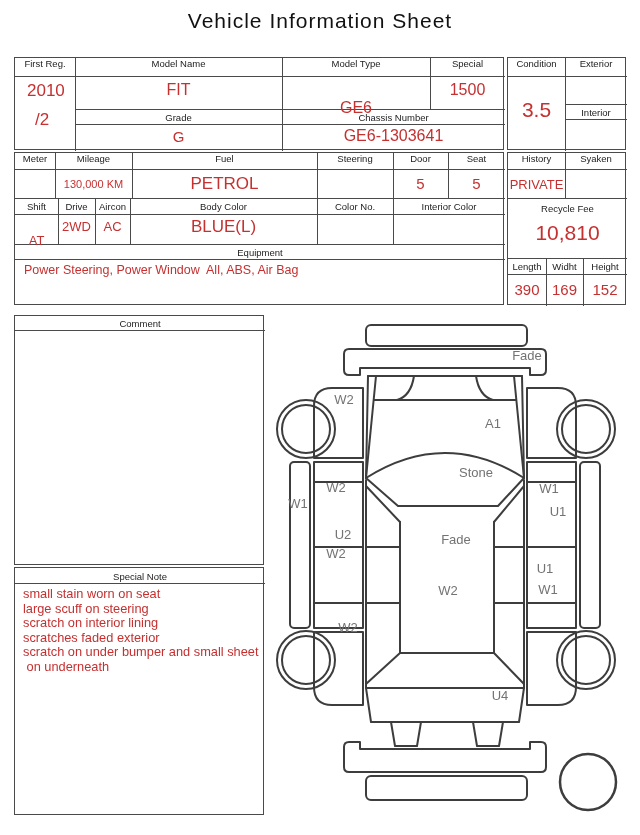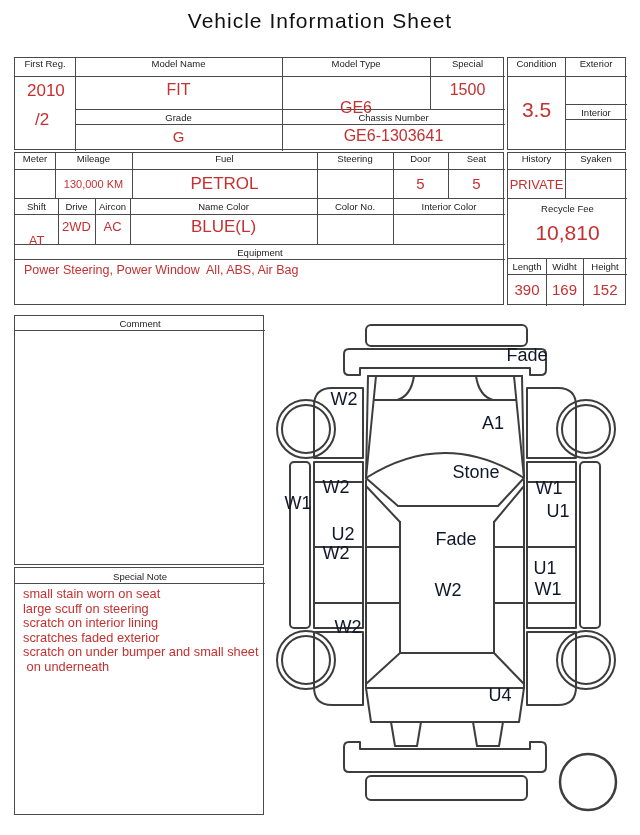--- a/index.html
+++ b/index.html
@@ -7,21 +7,21 @@
          font-family:"Liberation Sans","DejaVu Sans",sans-serif;color:#1a1a1a;}
   .title{position:absolute;left:0;top:9px;width:640px;text-align:center;
          font-size:21px;letter-spacing:1px;color:#111;}
   .box{position:absolute;border:1px solid #4a4a4a;box-sizing:border-box;background:#fff;}
   .hl{position:absolute;height:1px;background:#4a4a4a;}
   .vl{position:absolute;width:1px;background:#4a4a4a;}
   .hdr{position:absolute;font-size:9.5px;color:#222;text-align:center;white-space:nowrap;}
   .val{position:absolute;color:#c53030;text-align:center;white-space:nowrap;}
   .note-line{white-space:pre-wrap;}
   .diagram{position:absolute;}
-  .dlabel{position:absolute;transform:translate(-50%,-50%);color:#0f172a;font-size:18px;white-space:nowrap;}
+  .dlabel{position:absolute;transform:translate(-50%,-50%);color:#737373;font-size:13px;white-space:nowrap;}
   .footer{position:absolute;left:0;top:818px;width:640px;text-align:center;
           color:#c53030;font-size:10.5px;}
   svg{position:absolute;left:0;top:0;}
 </style>
 </head>
 <body>
 
 <div class="sheet">
 
   <div class="title">Vehicle Information Sheet</div>
@@ -85,21 +85,21 @@
     <div class="hdr" style="left:433px;top:3;width:57px">Seat</div>
     <div class="val" style="left:0;top:25px;width:40px;font-size:11px"></div>
     <div class="val" style="left:40px;top:25px;width:77px;font-size:11px">130,000 KM</div>
     <div class="val" style="left:117px;top:21px;width:185px;font-size:17px">PETROL</div>
     <div class="val" style="left:302px;top:25px;width:76px;font-size:11px"></div>
     <div class="val" style="left:378px;top:22px;width:55px;font-size:15px">5</div>
     <div class="val" style="left:433px;top:22px;width:57px;font-size:15px">5</div>
     <div class="hdr" style="left:0;top:48px;width:43px">Shift</div>
     <div class="hdr" style="left:43px;top:48px;width:37px">Drive</div>
     <div class="hdr" style="left:80px;top:48px;width:35px">Aircon</div>
-    <div class="hdr" style="left:115px;top:48px;width:187px">Name Color</div>
+    <div class="hdr" style="left:115px;top:48px;width:187px">Body Color</div>
     <div class="hdr" style="left:302px;top:48px;width:76px">Color No.</div>
     <div class="hdr" style="left:378px;top:48px;width:112px">Interior Color</div>
     <div class="val" style="left:0;top:80px;width:43px;font-size:13px">AT</div>
     <div class="val" style="left:43px;top:66px;width:37px;font-size:13px">2WD</div>
     <div class="val" style="left:80px;top:66px;width:35px;font-size:13px">AC</div>
     <div class="val" style="left:115px;top:64px;width:187px;font-size:17px">BLUE(L)</div>
     <div class="val" style="left:302px;top:68px;width:76px;font-size:11px"></div>
     <div class="val" style="left:378px;top:68px;width:112px;font-size:11px"></div>
     <div class="hdr" style="left:0;top:94px;width:490px">Equipment</div>
     <div class="val note-line" style="left:9px;top:110px;width:470px;font-size:12.5px;text-align:left">Power Steering, Power Window  All, ABS, Air Bag</div>

